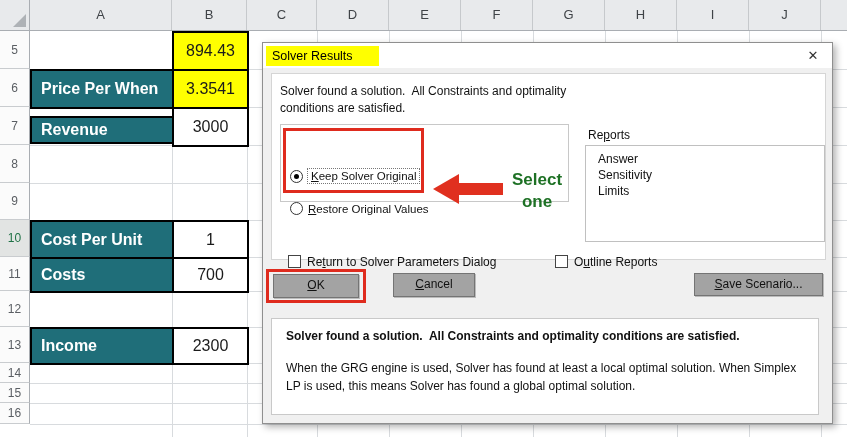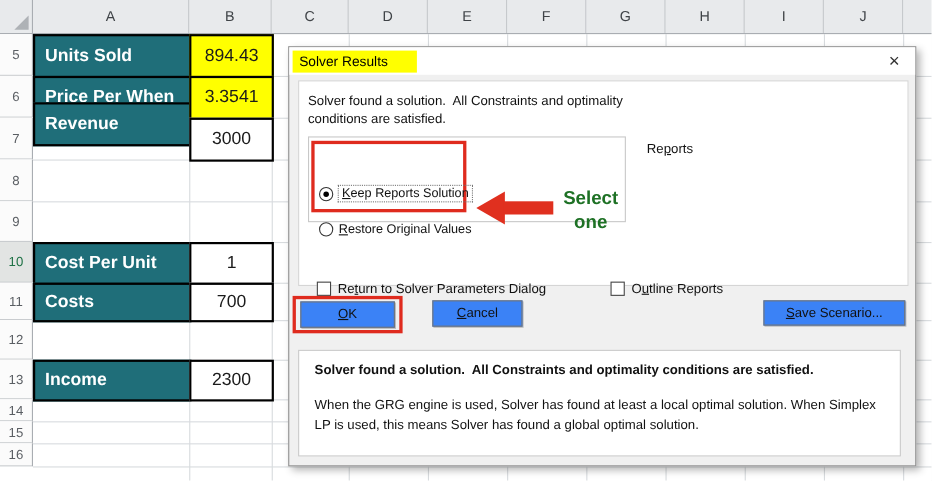--- a/index.html
+++ b/index.html
@@ -62,25 +62,25 @@
   #arrow-tail { position:absolute; left:186px; top:109px; width:45px; height:12px;
     background:#E0301F; z-index:4; }
   #select-one { position:absolute; left:224px; top:95px; width:82px; z-index:4;
     color:#1E7125; font-weight:bold; font-size:17px; text-align:center; line-height:22px; }
 
   #reports-label { position:absolute; left:316px; top:54px; }
   #reports-box { position:absolute; left:313px; top:71px; width:240px; height:97px;
     background:#fff; border:1px solid #C0C0C0; padding:5px 0 0 12px; }
   #reports-box div { line-height:16px; }
 
-  .cb-row { position:absolute; top:181px; display:flex; align-items:flex-end; }
+  .cb-row { position:absolute; top:181px; display:flex; align-items:flex-start; }
   .cb { width:13px; height:13px; border:1px solid #444; background:#fff;
     margin-right:6px; flex:0 0 13px; }
 
-  .btn { position:absolute; height:24px; background:#3b82f6; border:1px solid #747474;
+  .btn { position:absolute; height:24px; background:#a3a3a3; border:1px solid #747474;
     box-shadow:1px 1px 0 #BBB; font-size:12px; text-align:center; line-height:21px;
     color:#111; cursor:default; }
   #btn-ok     { left:10px;  top:231px; width:86px; }
   #btn-cancel { left:130px; top:230px; width:82px; }
   #btn-save   { left:431px; top:230px; width:129px; height:23px; }
   #redbox-ok { position:absolute; left:3px; top:226px; width:100px; height:34px;
     border:3px solid #DF2B1E; z-index:5; }
 
   #descbox { position:absolute; left:8px; top:275px; width:548px; height:97px;
     background:#fff; border:1px solid #C9C9C9; }
@@ -143,23 +143,22 @@
     <div class="rh" style="top:145px;height:38px">8</div>
     <div class="rh" style="top:183px;height:37px">9</div>
     <div class="rh r10hl" style="top:220px;height:37px">10</div>
     <div class="rh" style="top:257px;height:34px">11</div>
     <div class="rh" style="top:291px;height:36px">12</div>
     <div class="rh" style="top:327px;height:36px">13</div>
     <div class="rh" style="top:363px;height:20px">14</div>
     <div class="rh" style="top:383px;height:20px">15</div>
     <div class="rh" style="top:403px;height:21px">16</div>
 
-    <div class="cell teal" style="left:30px;top:31px;width:144px;height:40px">Units Sold</div>
     <div class="cell teal" style="left:30px;top:69px;width:144px;height:40px">Price Per When</div>
-    <div class="cell teal" style="left:30px;top:93px;width:144px;height:40px">Revenue</div>
+    <div class="cell teal" style="left:30px;top:116px;width:144px;height:28px">Revenue</div>
     <div class="cell val yellowcell" style="left:172px;top:31px;width:77px;height:40px">894.43</div>
     <div class="cell val yellowcell" style="left:172px;top:69px;width:77px;height:40px">3.3541</div>
     <div class="cell val" style="left:172px;top:107px;width:77px;height:40px">3000</div>
 
     <div class="cell teal" style="left:30px;top:220px;width:144px;height:39px">Cost Per Unit</div>
     <div class="cell teal" style="left:30px;top:257px;width:144px;height:36px">Costs</div>
     <div class="cell val" style="left:172px;top:220px;width:77px;height:39px">1</div>
     <div class="cell val" style="left:172px;top:257px;width:77px;height:36px">700</div>
 
     <div class="cell teal" style="left:30px;top:327px;width:144px;height:38px">Income</div>
@@ -175,35 +174,40 @@
 
     <div id="panel">
       <div class="msg">Solver found a solution.  All Constraints and optimality
 conditions are satisfied.</div>
 
       <div id="groupbox"></div>
       <div id="redbox-radios"></div>
 
       <div class="radio-row" style="left:18px;top:95px">
         <span class="radio sel"></span>
-        <span class="radio-label focusrect"><span></span><span class="u">K</span><span>eep Reports Solution</span></span>
+        <span class="radio-label focusrect"><span></span><span class="u">K</span><span>eep Solver Original</span></span>
       </div>
       <div class="radio-row" style="left:18px;top:128px">
         <span class="radio"></span>
         <span class="radio-label"><span></span><span class="u">R</span><span>estore Original Values</span></span>
       </div>
 
       <div id="arrow-tri"></div>
       <div id="arrow-tail"></div>
       <div id="select-one">
         <div>Select</div>
         <div>one</div>
       </div>
 
       <div id="reports-label"><span>Re</span><span class="u">p</span><span>orts</span></div>
+      <div id="reports-box">
+        <div>Answer</div>
+        <div>Sensitivity</div>
+        <div>Limits</div>
+      </div>
 
       <div class="cb-row" style="left:16px">
         <span class="cb"></span>
         <span><span>Re</span><span class="u">t</span><span>urn to Solver Parameters Dialog</span></span>
       </div>
       <div class="cb-row" style="left:283px">
         <span class="cb"></span>
         <span><span>O</span><span class="u">u</span><span>tline Reports</span></span>
       </div>
     </div>

